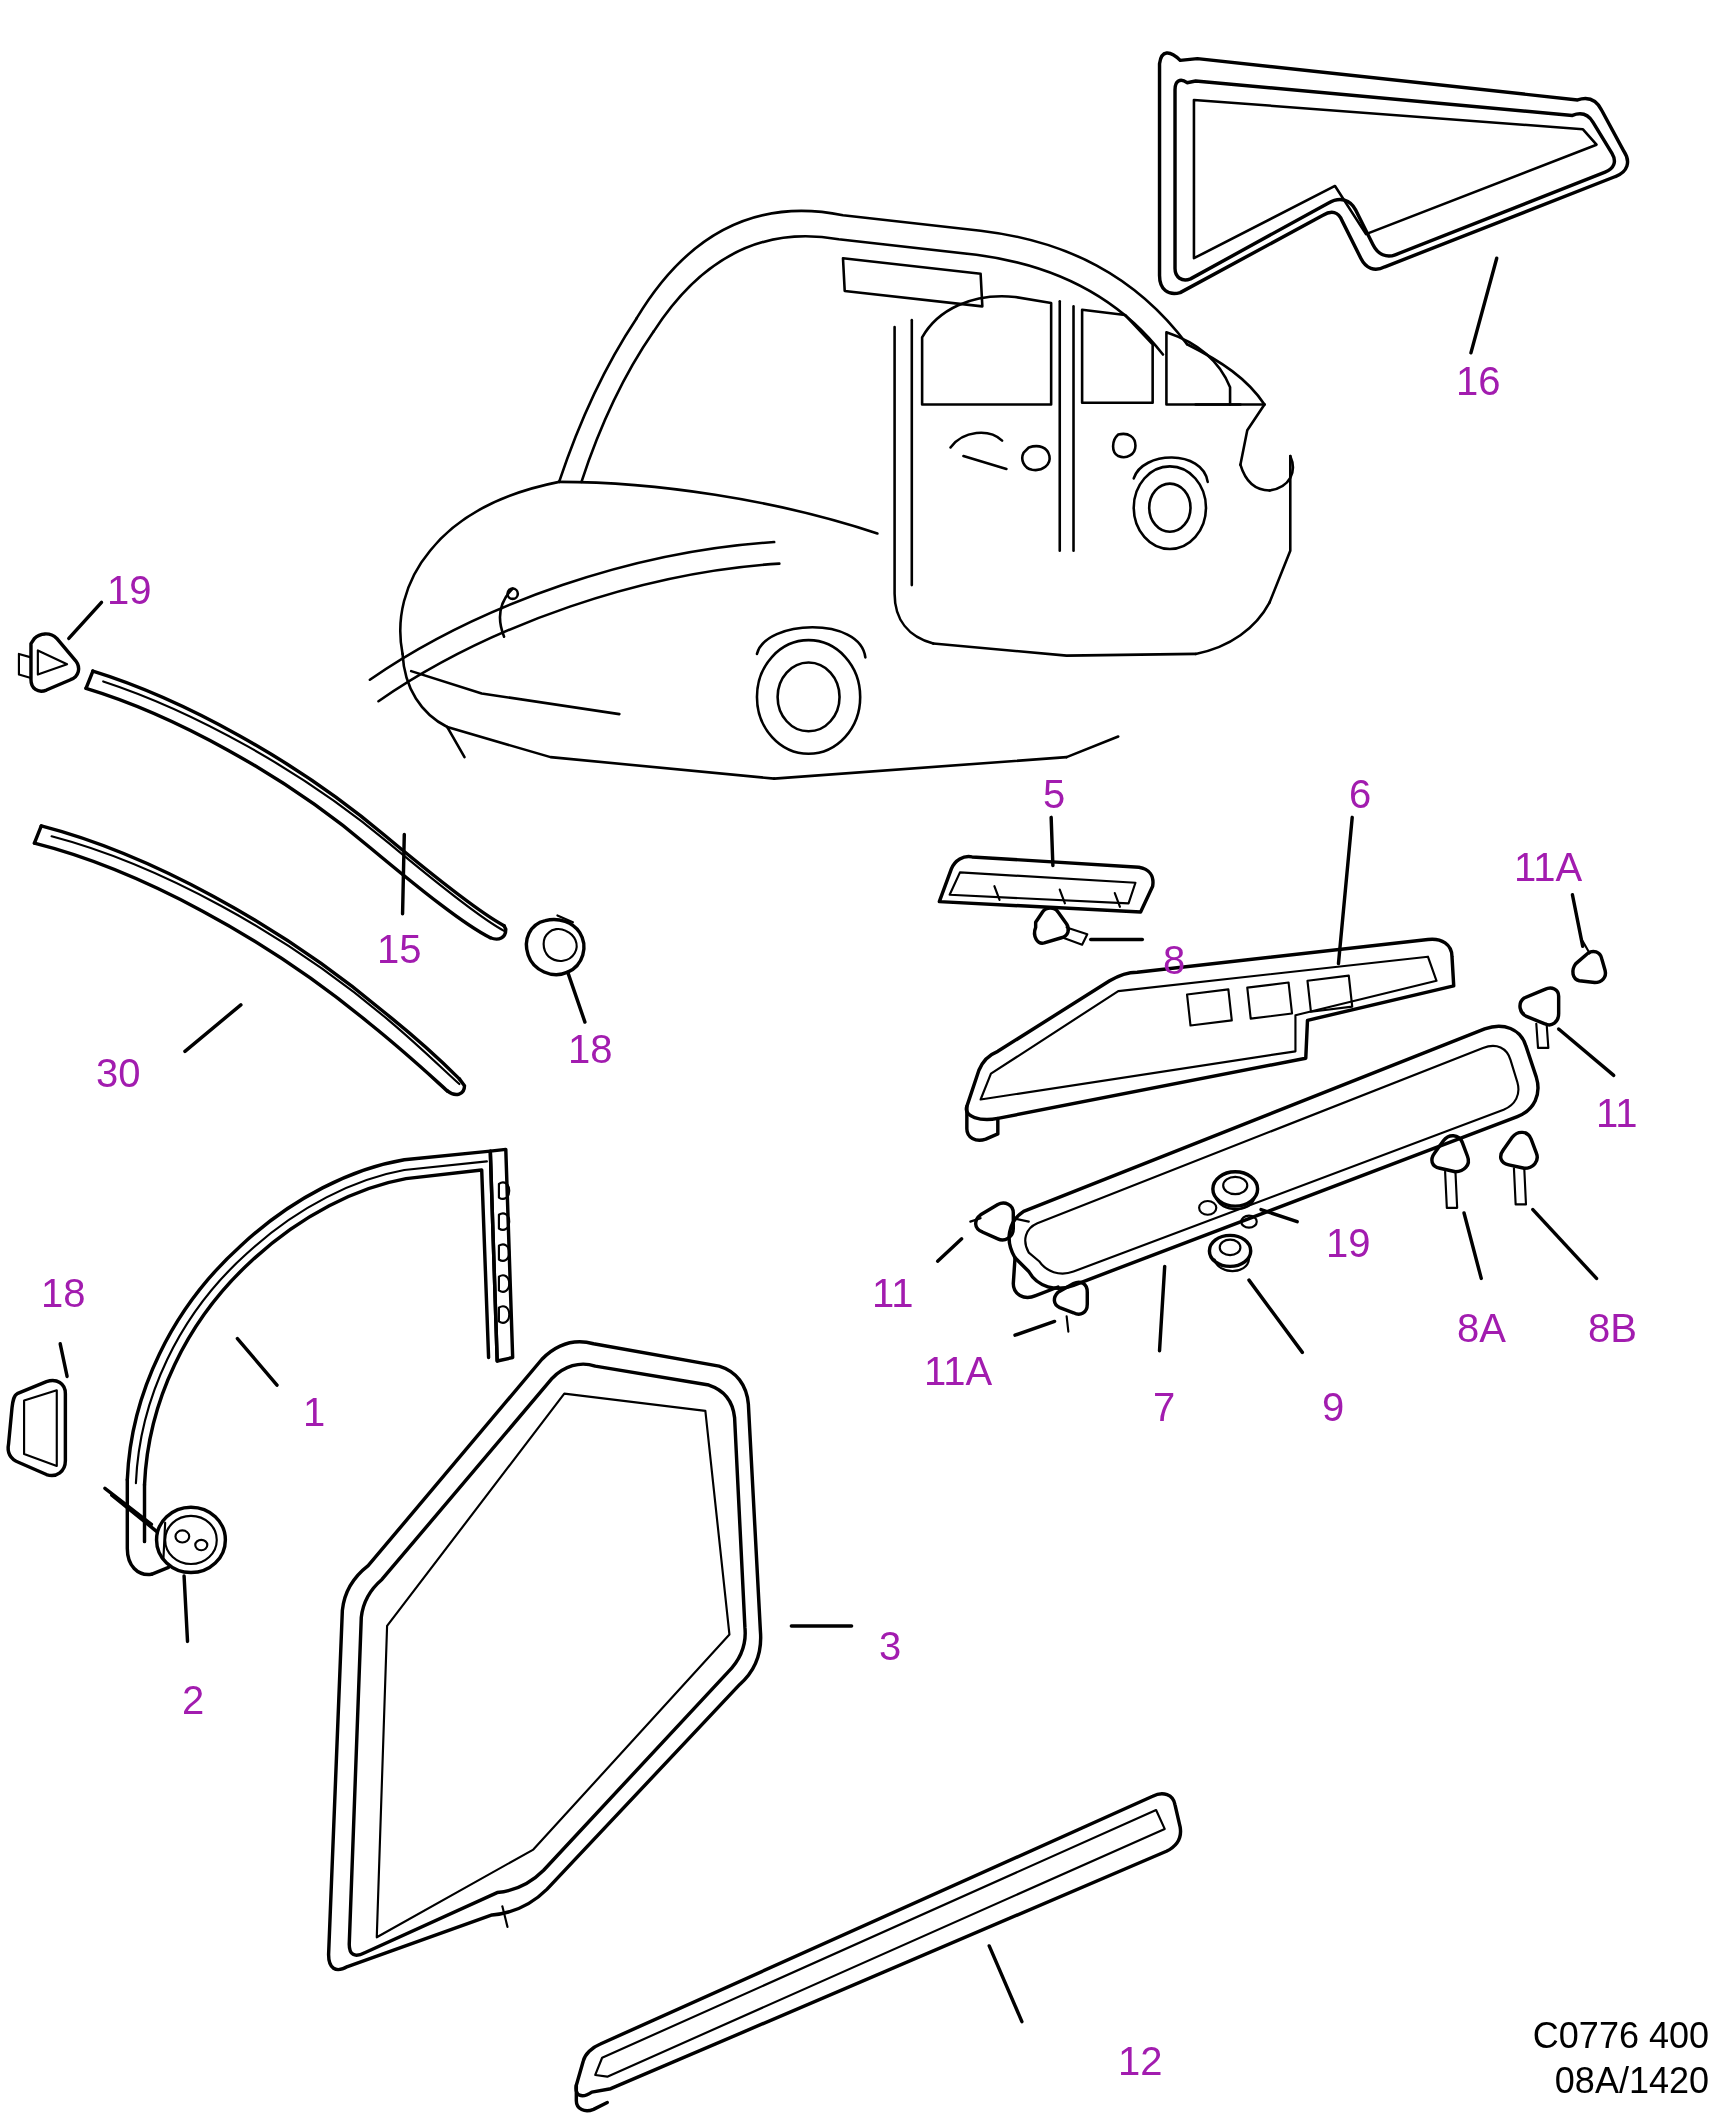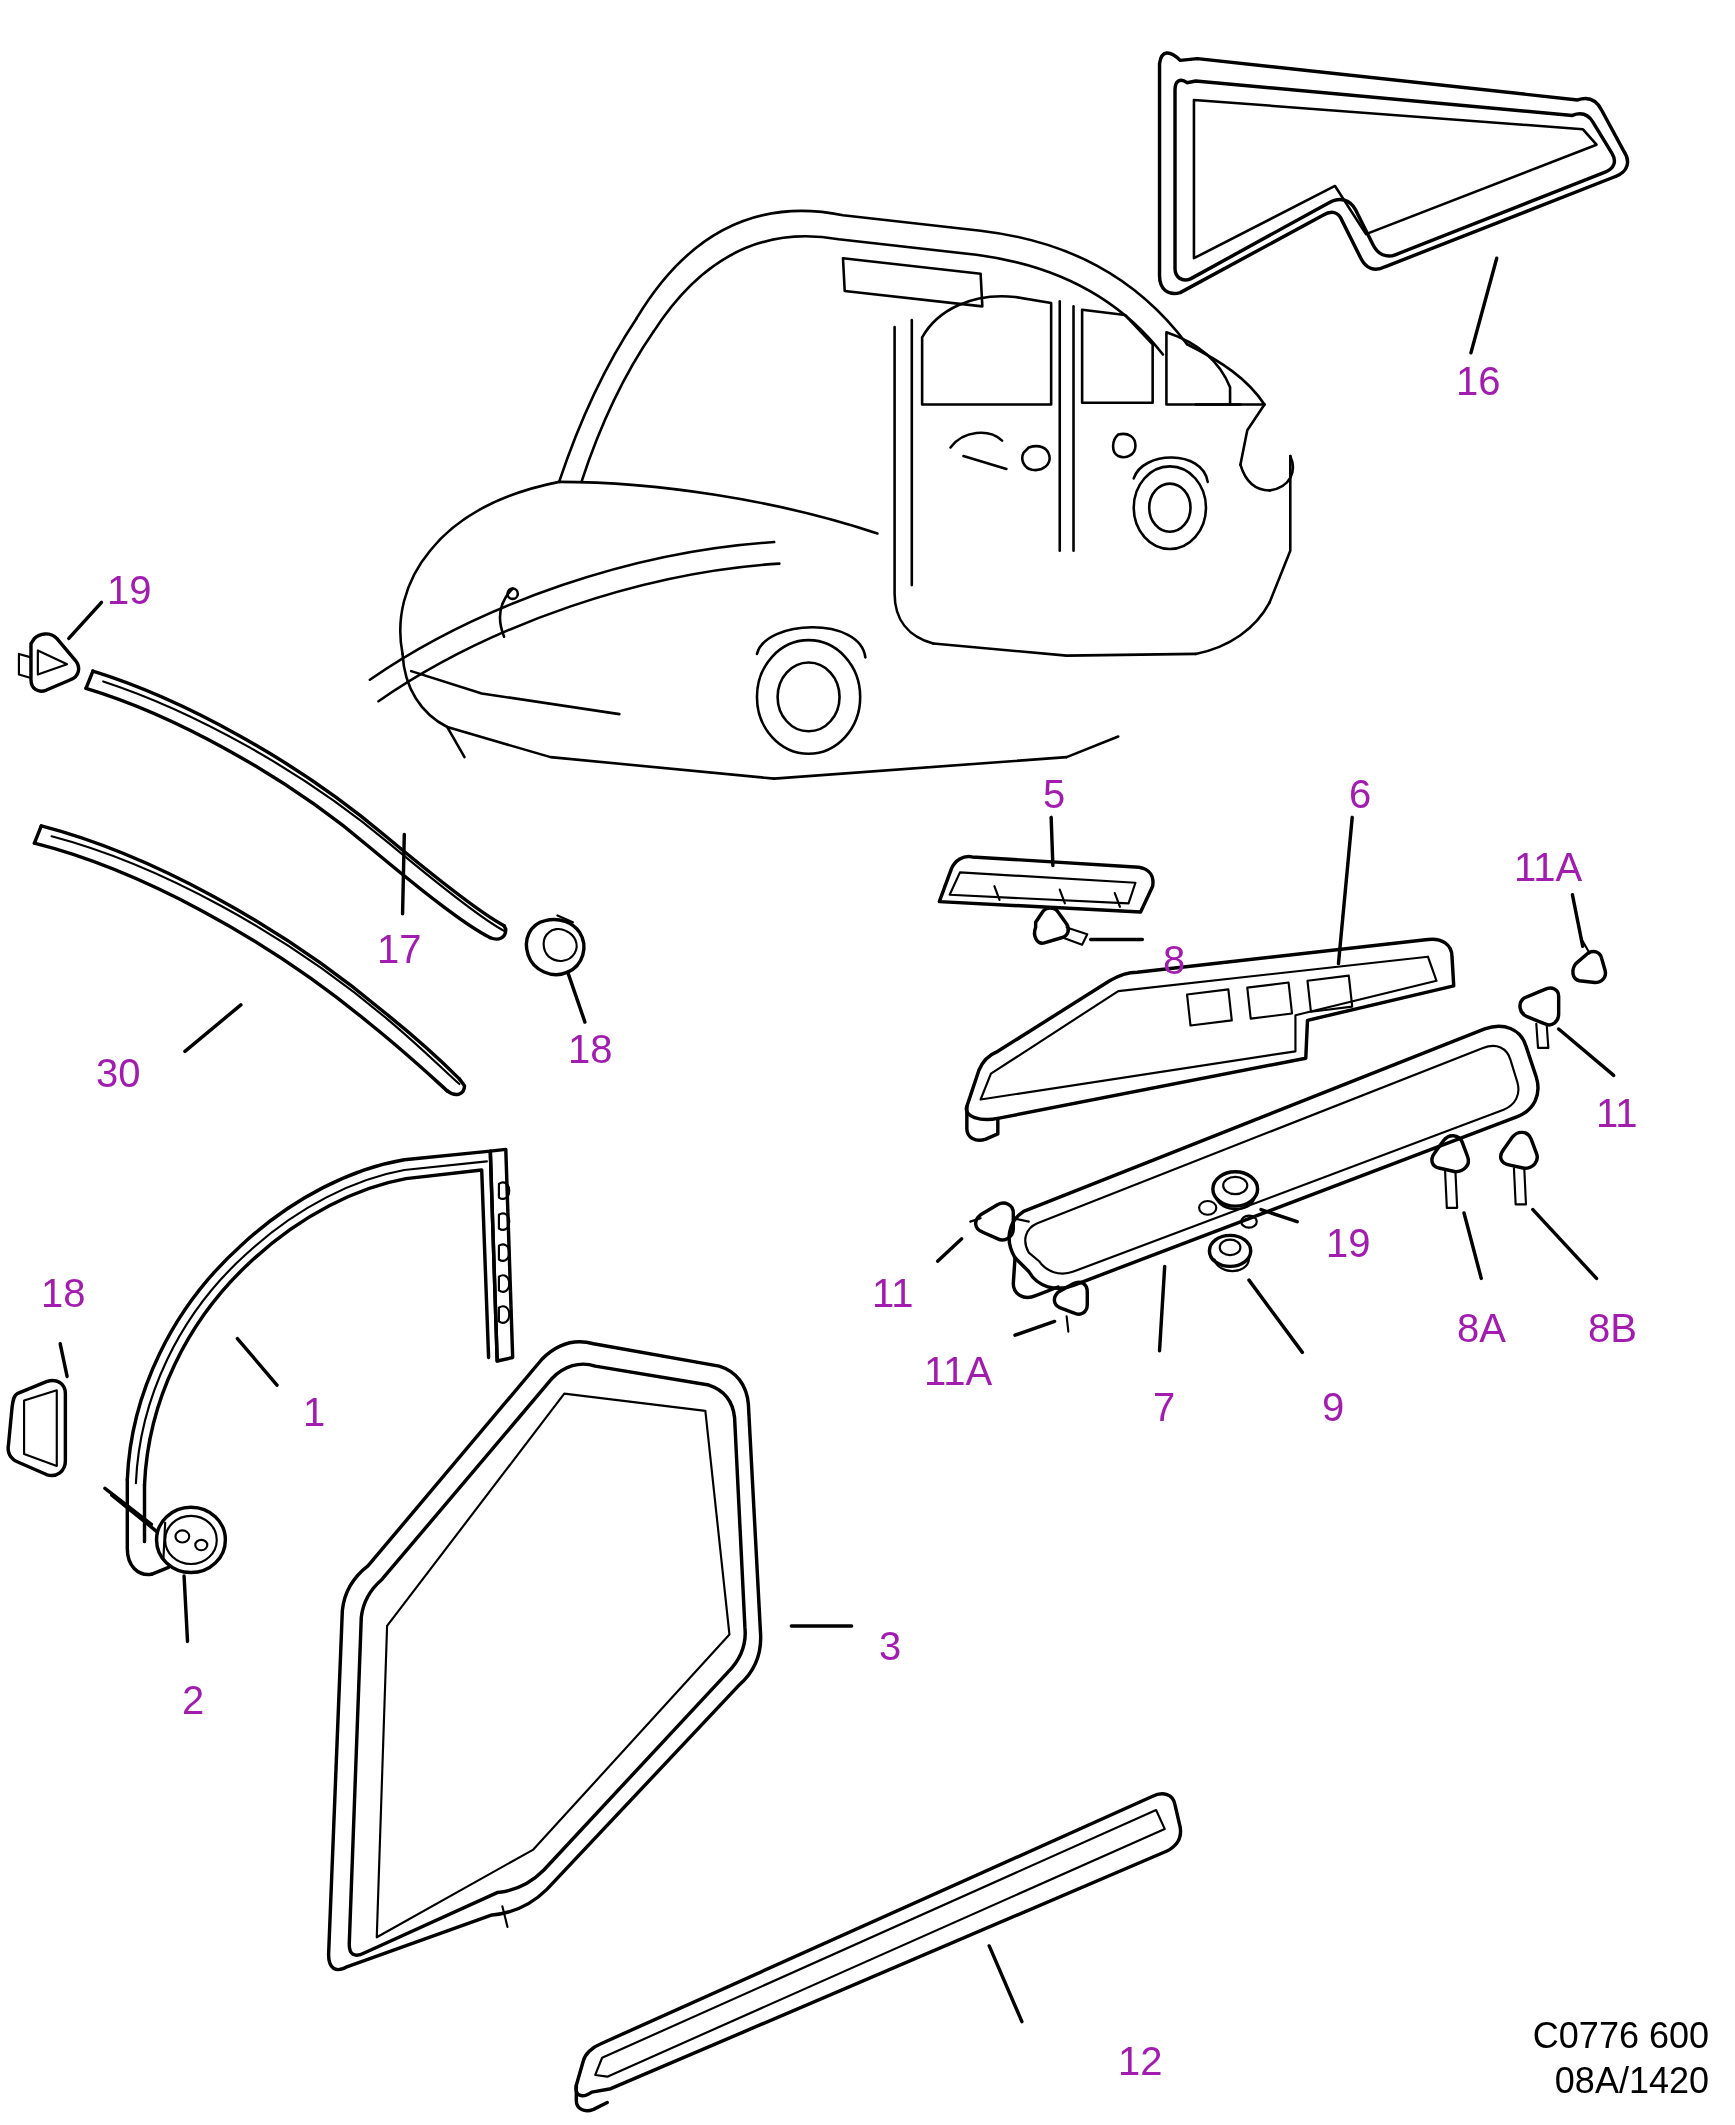--- a/index.html
+++ b/index.html
@@ -321,24 +321,24 @@
   <div class="callout" style="left:1588px; top:1308px;">8B</div>
   <div class="callout" style="left:1322px; top:1387px;">9</div>
   <div class="callout" style="left:1326px; top:1223px;">19</div>
   <div class="callout" style="left:872px; top:1273px;">11</div>
   <div class="callout" style="left:924px; top:1351px;">11A</div>
   <div class="callout" style="left:1596px; top:1093px;">11</div>
   <div class="callout" style="left:1514px; top:847px;">11A</div>
   <div class="callout" style="left:1118px; top:2041px;">12</div>
   <div class="callout" style="left:41px;   top:1273px;">18</div>
   <div class="callout" style="left:1456px; top:361px;">16</div>
-  <div class="callout" style="left:377px;  top:929px;">17</div>
+  <div class="callout" style="left:377px;  top:929px;">15</div>
   <div class="callout" style="left:568px;  top:1029px;">18</div>
   <div class="callout" style="left:107px;  top:570px;">19</div>
   <div class="callout" style="left:96px;  top:1053px;">30</div>
 
   <div class="docref" style="right:26px; bottom:22.4px;">
-    <div>C0776 600</div>
+    <div>C0776 400</div>
     <div>08A/1420</div>
   </div>
 
 </div>
 
 
 </body></html>

